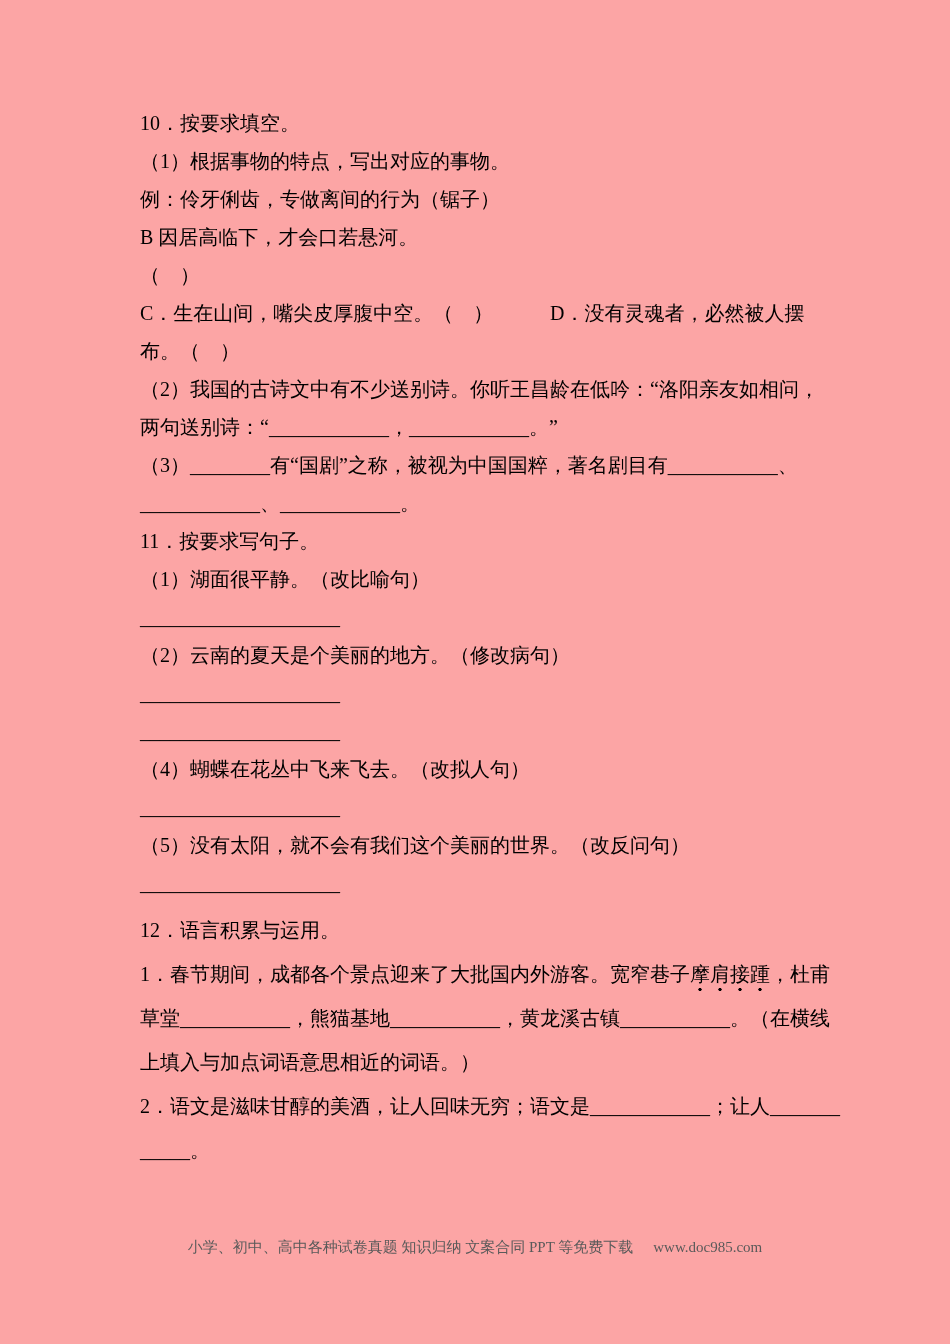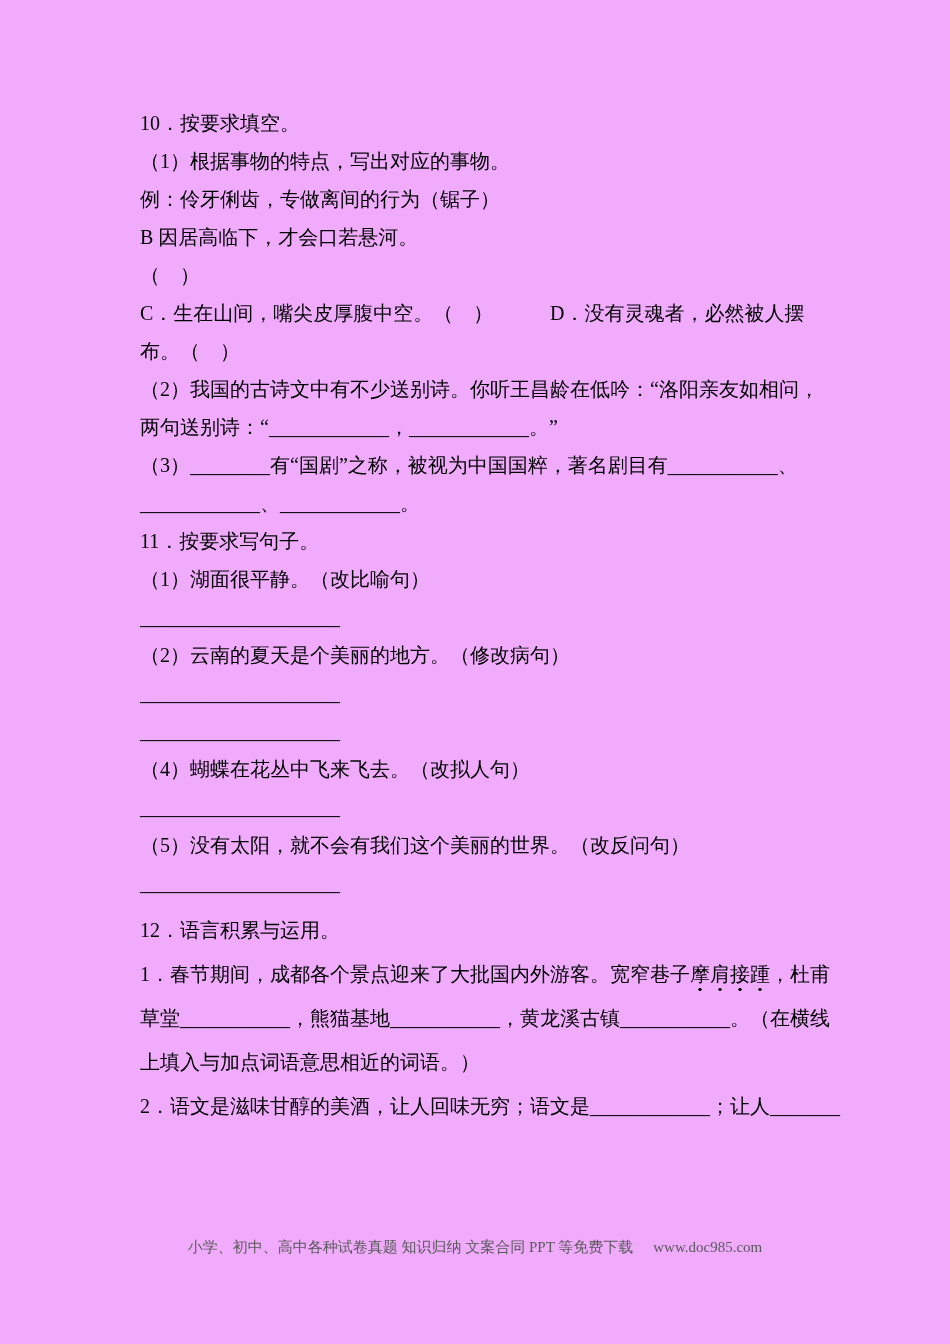--- a/index.html
+++ b/index.html
@@ -12,21 +12,21 @@
       font-family: "Liberation Serif", "DejaVu Serif", serif;
       color: #000000;
       position: relative;
       overflow: hidden;
     }
     .page {
       position: absolute;
       left: 0; top: 0;
       width: 950px;
       height: 1344px;
-      background: #f0abfc;
+      background: #fca5a5;
     }
     .content {
       position: absolute;
       left: 140px;
       top: 104px;
       width: 700px;
       font-size: 20px;
     }
     .line {
       height: 38px;
@@ -107,20 +107,21 @@
     </section>
 
     <section class="q12">
       <div class="line">12．语言积累与运用。</div>
       <div class="line">
         <span>1．春节期间，成都各个景点迎来了大批国内外游客。宽窄巷子</span><span class="emphasis">摩肩接踵</span><span>，杜甫</span>
       </div>
       <div class="line">草堂___________，熊猫基地___________，黄龙溪古镇___________。（在横线</div>
       <div class="line">上填入与加点词语意思相近的词语。）</div>
       <div class="line">2．语文是滋味甘醇的美酒，让人回味无穷；语文是____________；让人_______</div>
+      <div class="line">_____。</div>
     </section>
 
   </div>
 
   <div class="footer">
     <span>小学、初中、高中各种试卷真题 知识归纳 文案合同 PPT 等免费下载</span><span class="url">www.doc985.com</span>
   </div>
 </div>
 
 </body></html>

